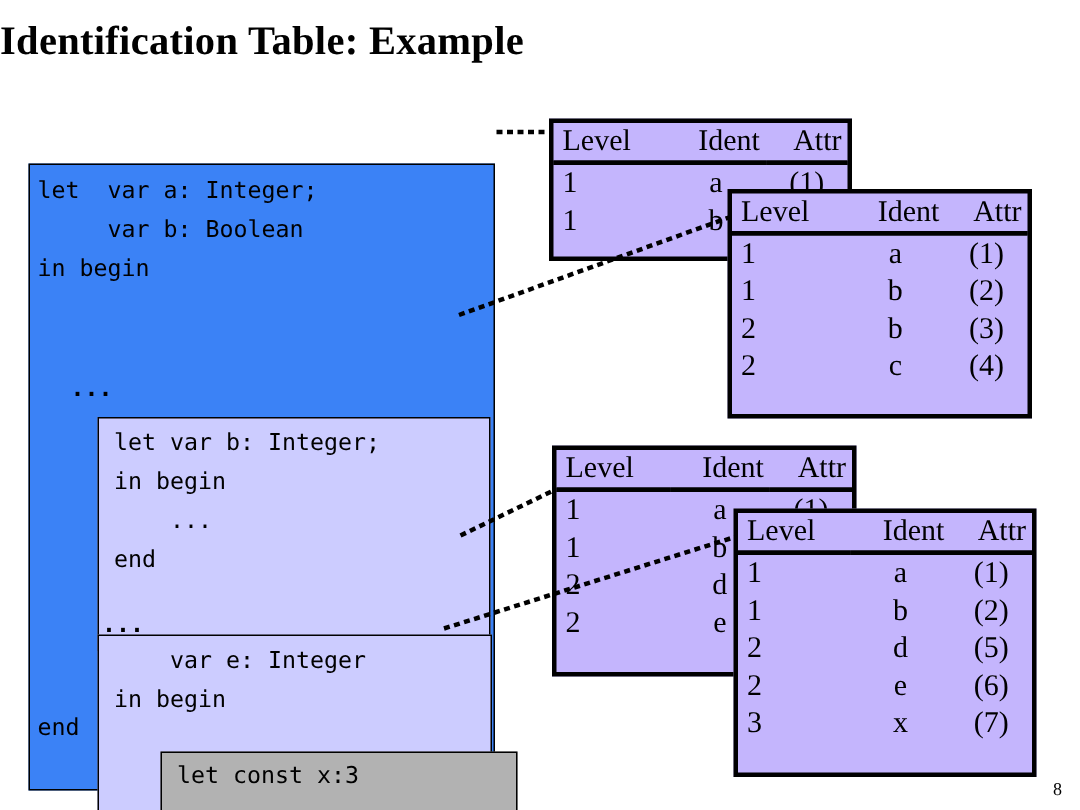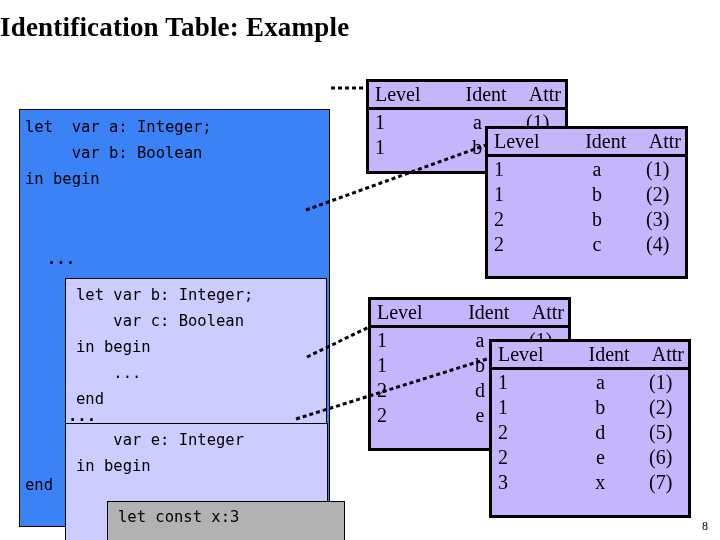--- a/index.html
+++ b/index.html
@@ -169,21 +169,20 @@
     <div class="code-line">let  var a: Integer;</div>
     <div class="code-line">     var b: Boolean</div>
     <div class="code-line">in begin</div>
   </div>
 
   <div class="ellipsis-line" id="ellipsis-a">...</div>
 
   <div class="blue-block" id="blue-block-1">
     <div class="blue-inner">
       <div class="code-line">let var b: Integer;</div>
-      <div class="code-line">    var c: Boolean</div>
       <div class="code-line">in begin</div>
       <div class="code-line">    ...</div>
       <div class="code-line">end</div>
     </div>
   </div>
 
   <div class="ellipsis-line" id="ellipsis-b">...</div>
 
   <div class="blue-block" id="blue-block-2">
     <div class="blue-inner">

